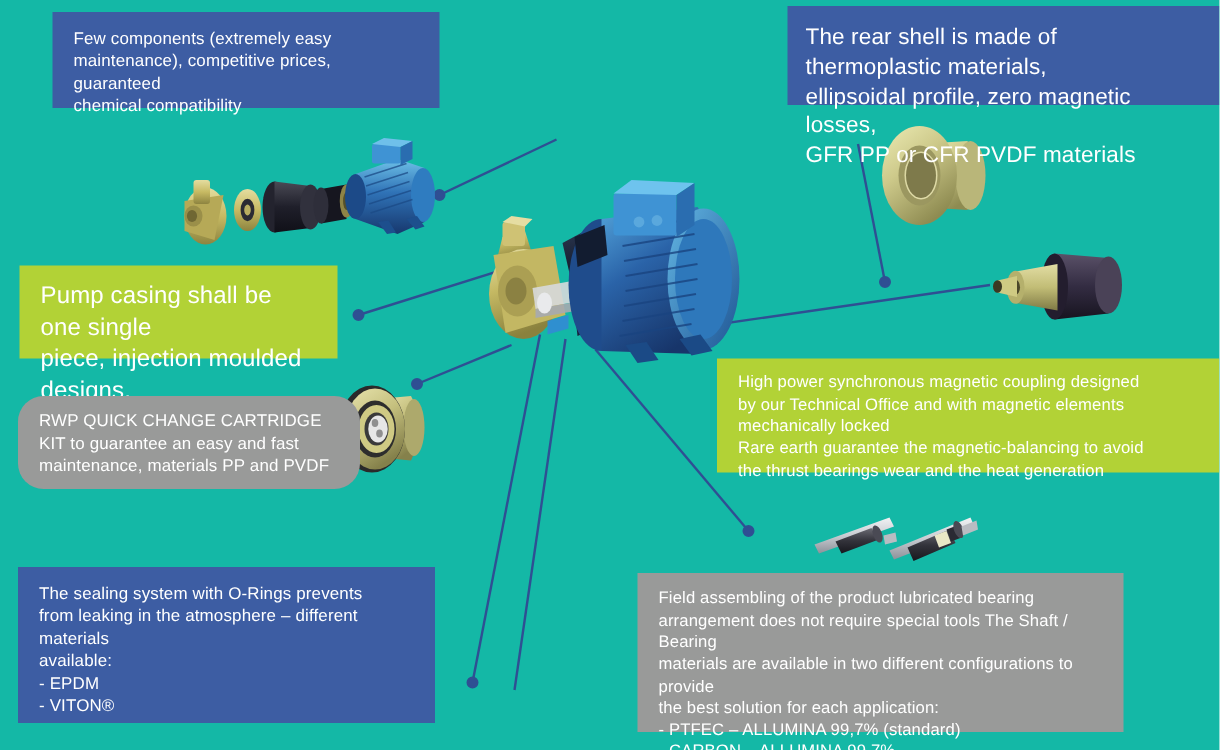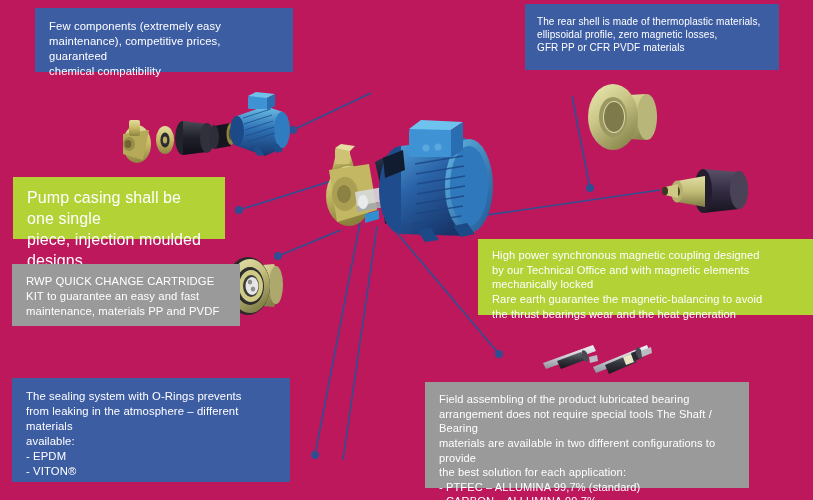--- a/index.html
+++ b/index.html
@@ -4,41 +4,41 @@
 <title>Magnetic Drive Pump Feature Callout Diagram</title>
 <style>
   html,body{margin:0;padding:0;background:#ffffff;}
   body{
     font-family:"Liberation Sans","DejaVu Sans",sans-serif;
     -webkit-font-smoothing:antialiased;
   }
   #stage{
     position:relative;
     width:813px;height:500px;
-    background:#be185d;
+    background:#14b8a6;
     overflow:hidden;
   }
   
   .callout{
     position:absolute;
     box-sizing:border-box;
     color:#ffffff;
     line-height:1.32;
     letter-spacing:.1px;
     white-space:pre-line;
     z-index:6;
   }
   .callout.blue{background:#3d5da3;}
   .callout.green{background:#b2d236;}
   .callout.gray{background:#999a99;}
 
   #cal-few{left:35px;top:8px;width:258px;height:64px;padding:11px 14px 0 14px;font-size:11.3px;}
-  #cal-rear{left:525px;top:4px;width:254px;height:66px;padding:11px 14px 0 12px;font-size:10px;}
+  #cal-rear{left:525px;top:4px;width:288px;height:66px;padding:11px 14px 0 12px;font-size:15px;}
   #cal-casing{left:13px;top:177px;width:212px;height:62px;padding:10px 14px 0 14px;font-size:16px;}
-  #cal-rwp{left:12px;top:264px;width:228px;height:62px;padding:10px 14px 0 14px;font-size:11.3px;}
+  #cal-rwp{left:12px;top:264px;width:228px;height:62px;padding:10px 14px 0 14px;font-size:11.3px;border-radius:17px;}
   #cal-seal{left:12px;top:378px;width:278px;height:104px;padding:11px 14px 0 14px;font-size:11.3px;}
   #cal-mag{left:478px;top:239px;width:335px;height:76px;padding:9px 12px 0 14px;font-size:11.1px;}
   #cal-field{left:425px;top:382px;width:324px;height:106px;padding:10px 12px 0 14px;font-size:11.1px;}
 
   
   #leaders{position:absolute;left:0;top:0;width:813px;height:500px;z-index:4;}
 
   
   .art{position:absolute;z-index:5;}
 </style>

